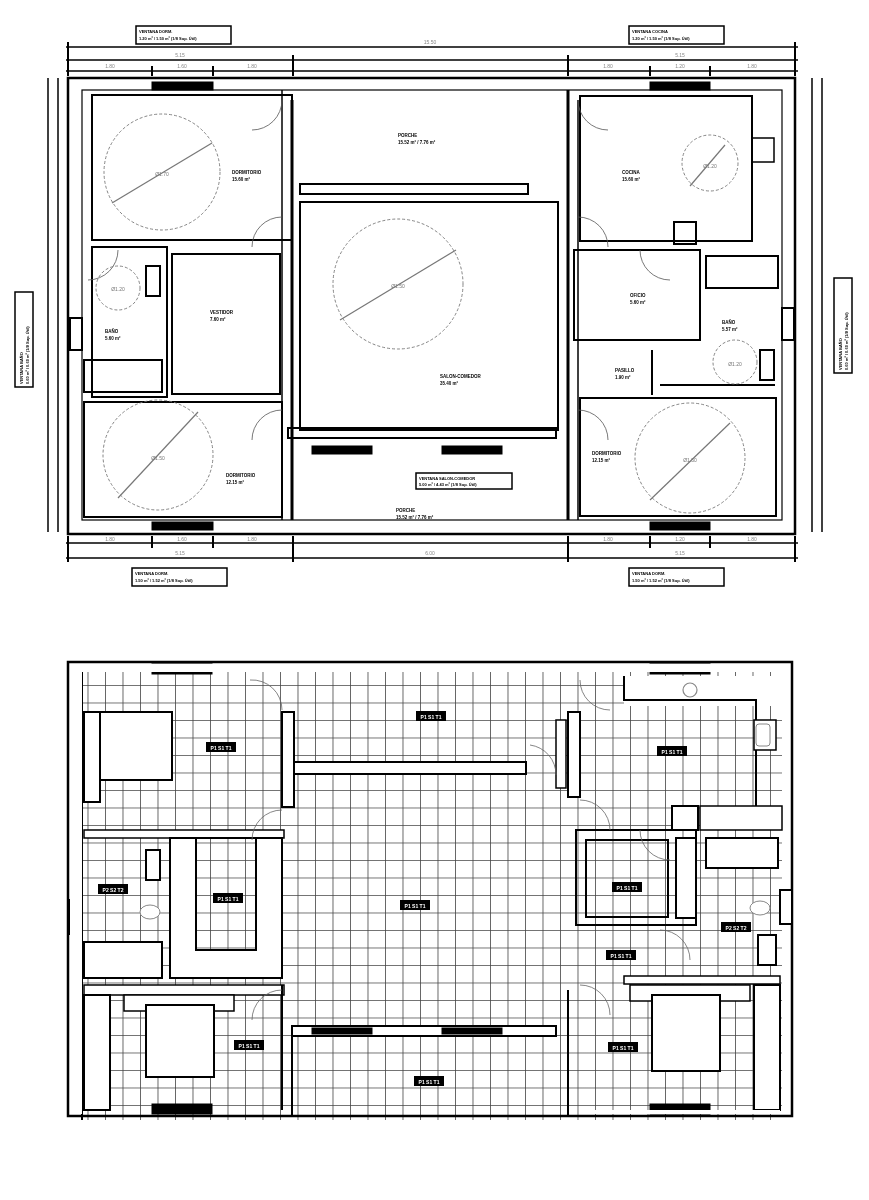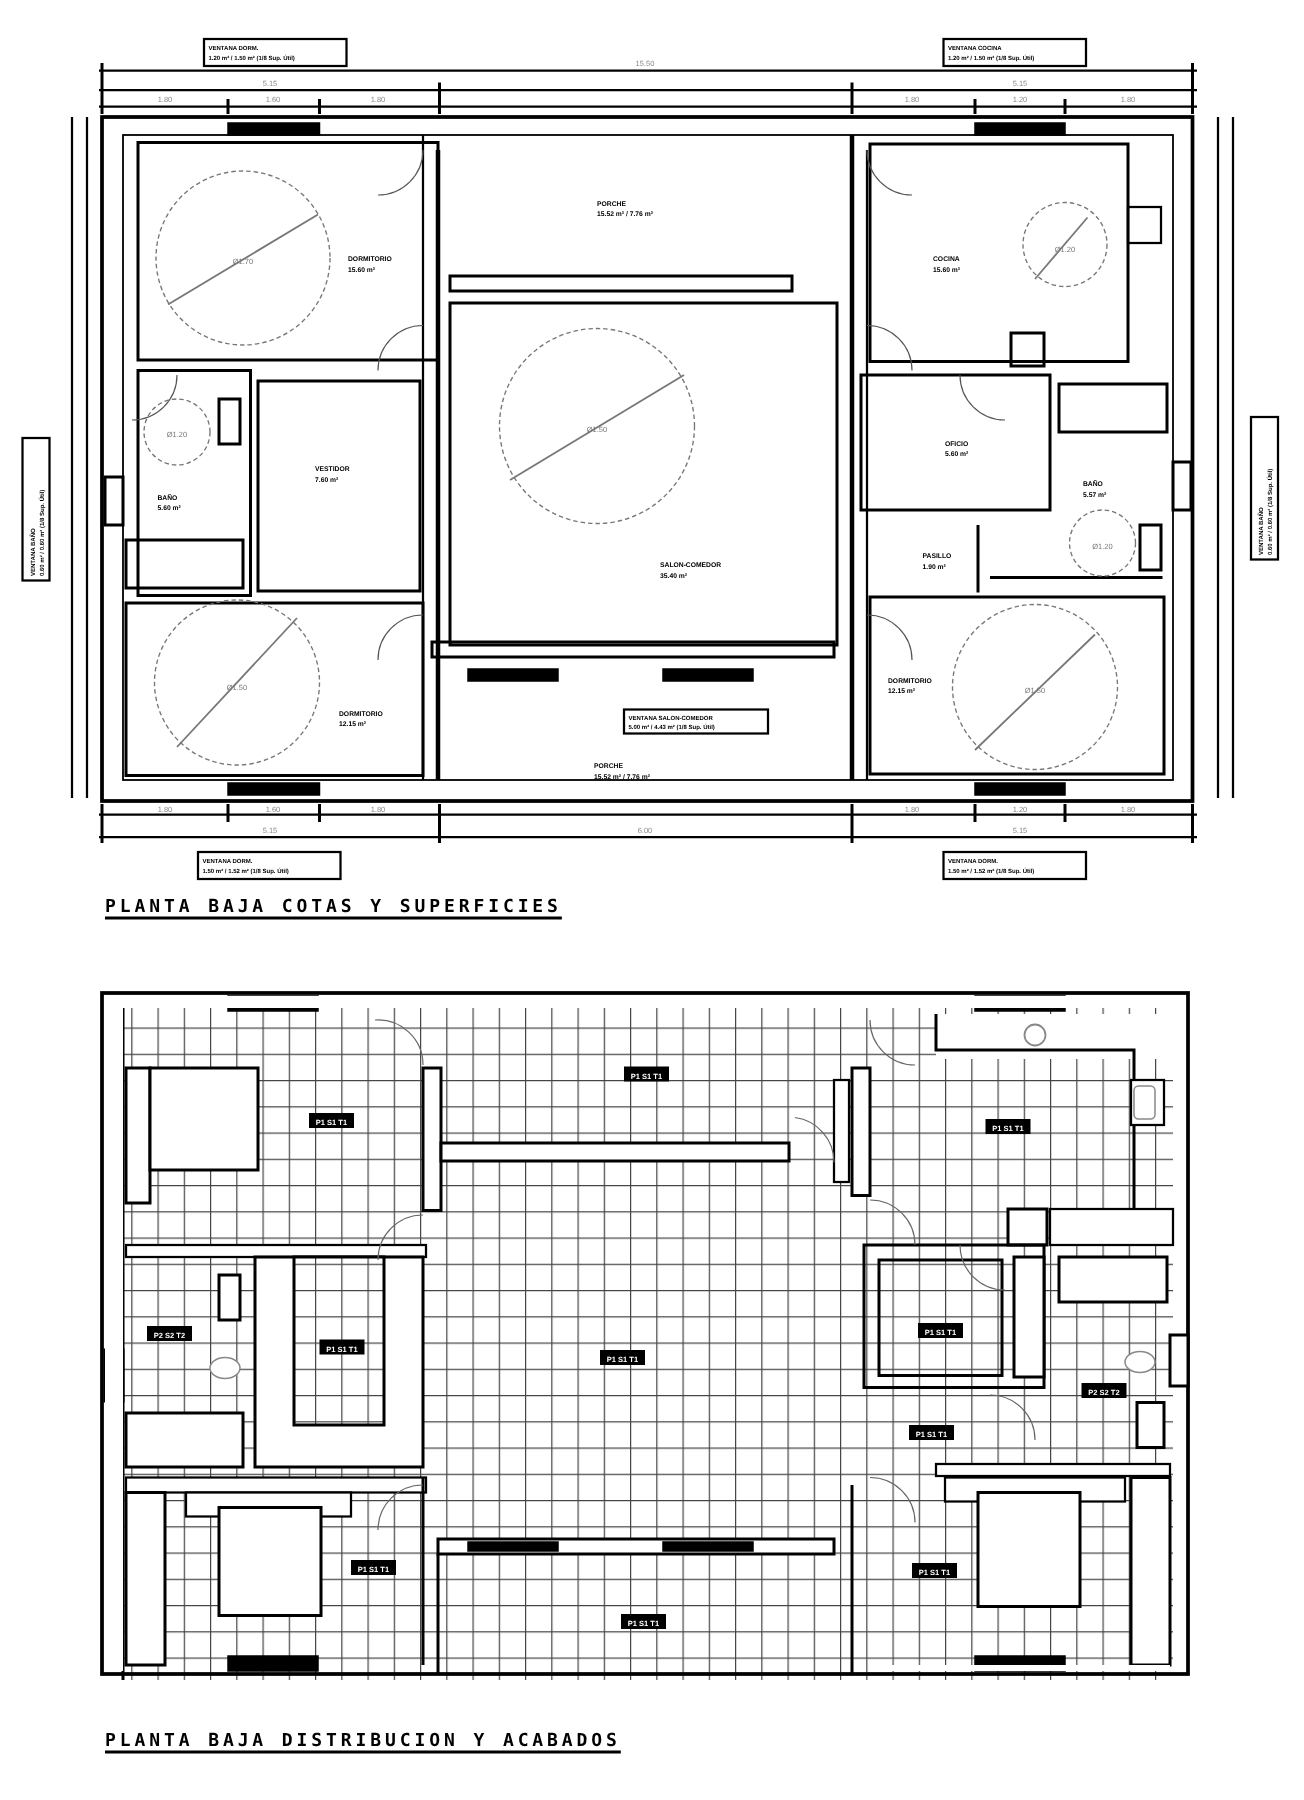--- a/index.html
+++ b/index.html
@@ -198,21 +198,20 @@
     <text x="162" y="176">Ø1.70</text>
     <text x="398" y="288">Ø1.50</text>
     <text x="710" y="168">Ø1.20</text>
     <text x="118" y="291">Ø1.20</text>
     <text x="735" y="366">Ø1.20</text>
     <text x="158" y="460">Ø1.50</text>
     <text x="690" y="462">Ø1.50</text>
   </g>
 </svg>
 
-<div class="plan-title title-1">PLANTA BAJA COTAS Y SUPERFICIES</div>
 
 <svg width="869" height="500" viewBox="0 0 869 500" style="position:absolute;left:0;top:650px">
   <defs>
     <pattern id="tiles" width="17.5" height="17.5" patternUnits="userSpaceOnUse">
       <rect width="17.5" height="17.5" fill="#fff"></rect>
       <path d="M0 0 H17.5 M0 0 V17.5" stroke="#444" stroke-width="1.6"></path>
     </pattern>
   </defs>
 
   <rect x="82" y="22" width="700" height="448" fill="url(#tiles)"></rect>
@@ -340,15 +339,14 @@
           <rect x="608" y="392" width="30" height="10" fill="#000"></rect>
           <text x="623" y="400" fill="#fff">P1 S1 T1</text>
         </g>
     <g>
           <rect x="414" y="426" width="30" height="10" fill="#000"></rect>
           <text x="429" y="434" fill="#fff">P1 S1 T1</text>
         </g>
   </g>
 </svg>
 
-<div class="plan-title title-2">PLANTA BAJA DISTRIBUCION Y ACABADOS</div>
 
 </div>
 
 </body></html>

